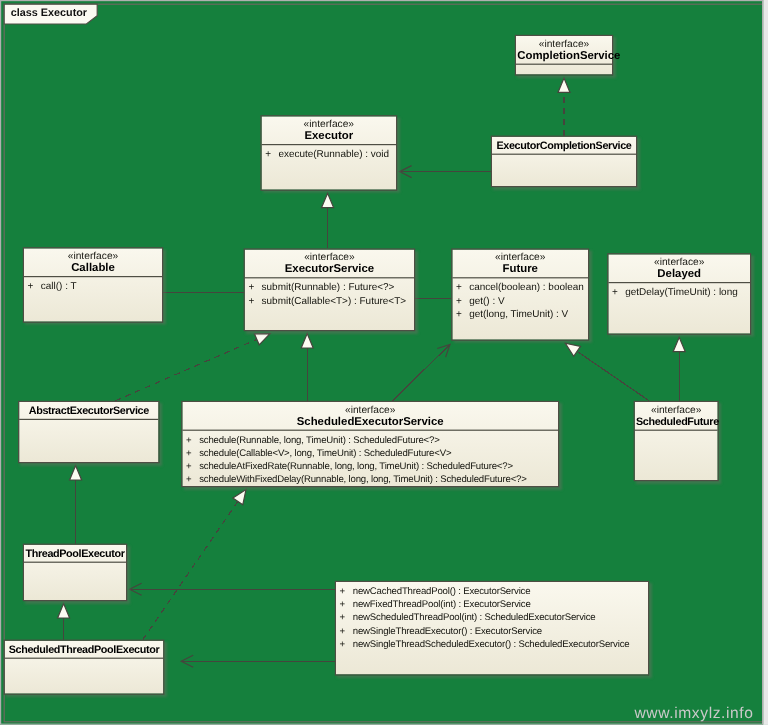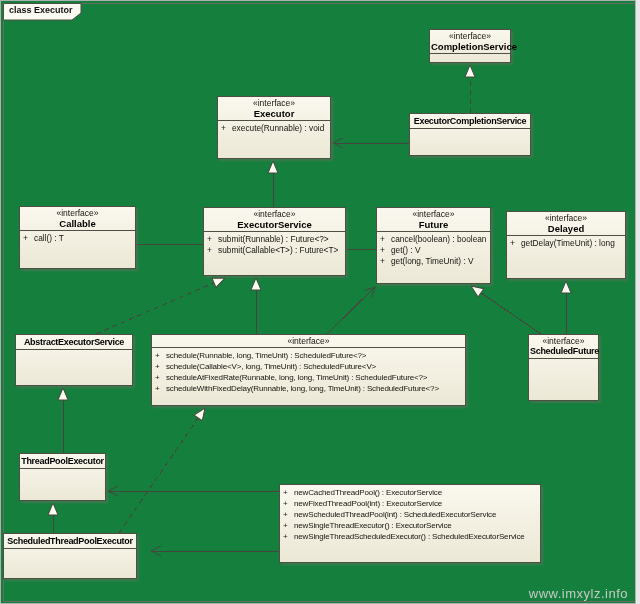--- a/index.html
+++ b/index.html
@@ -182,20 +182,21 @@
   <div class="uml-class fit abstract" style="left:14px;top:333px;width:118px;height:52px">
     <div class="hdr">
       <div class="cname">AbstractExecutorService</div>
     </div>
     <div class="body"></div>
   </div>
 
   <div class="uml-class dense" style="left:150px;top:333px;width:315px;height:72px">
     <div class="hdr">
       <div class="stereo">«interface»</div>
+      <div class="cname">ScheduledExecutorService</div>
     </div>
     <div class="body">
         <div class="method-row">
           <span class="vis">+</span>
           <span class="sig">schedule(Runnable, long, TimeUnit) : ScheduledFuture&lt;?&gt;</span>
         </div>
         <div class="method-row">
           <span class="vis">+</span>
           <span class="sig">schedule(Callable&lt;V&gt;, long, TimeUnit) : ScheduledFuture&lt;V&gt;</span>
         </div>

